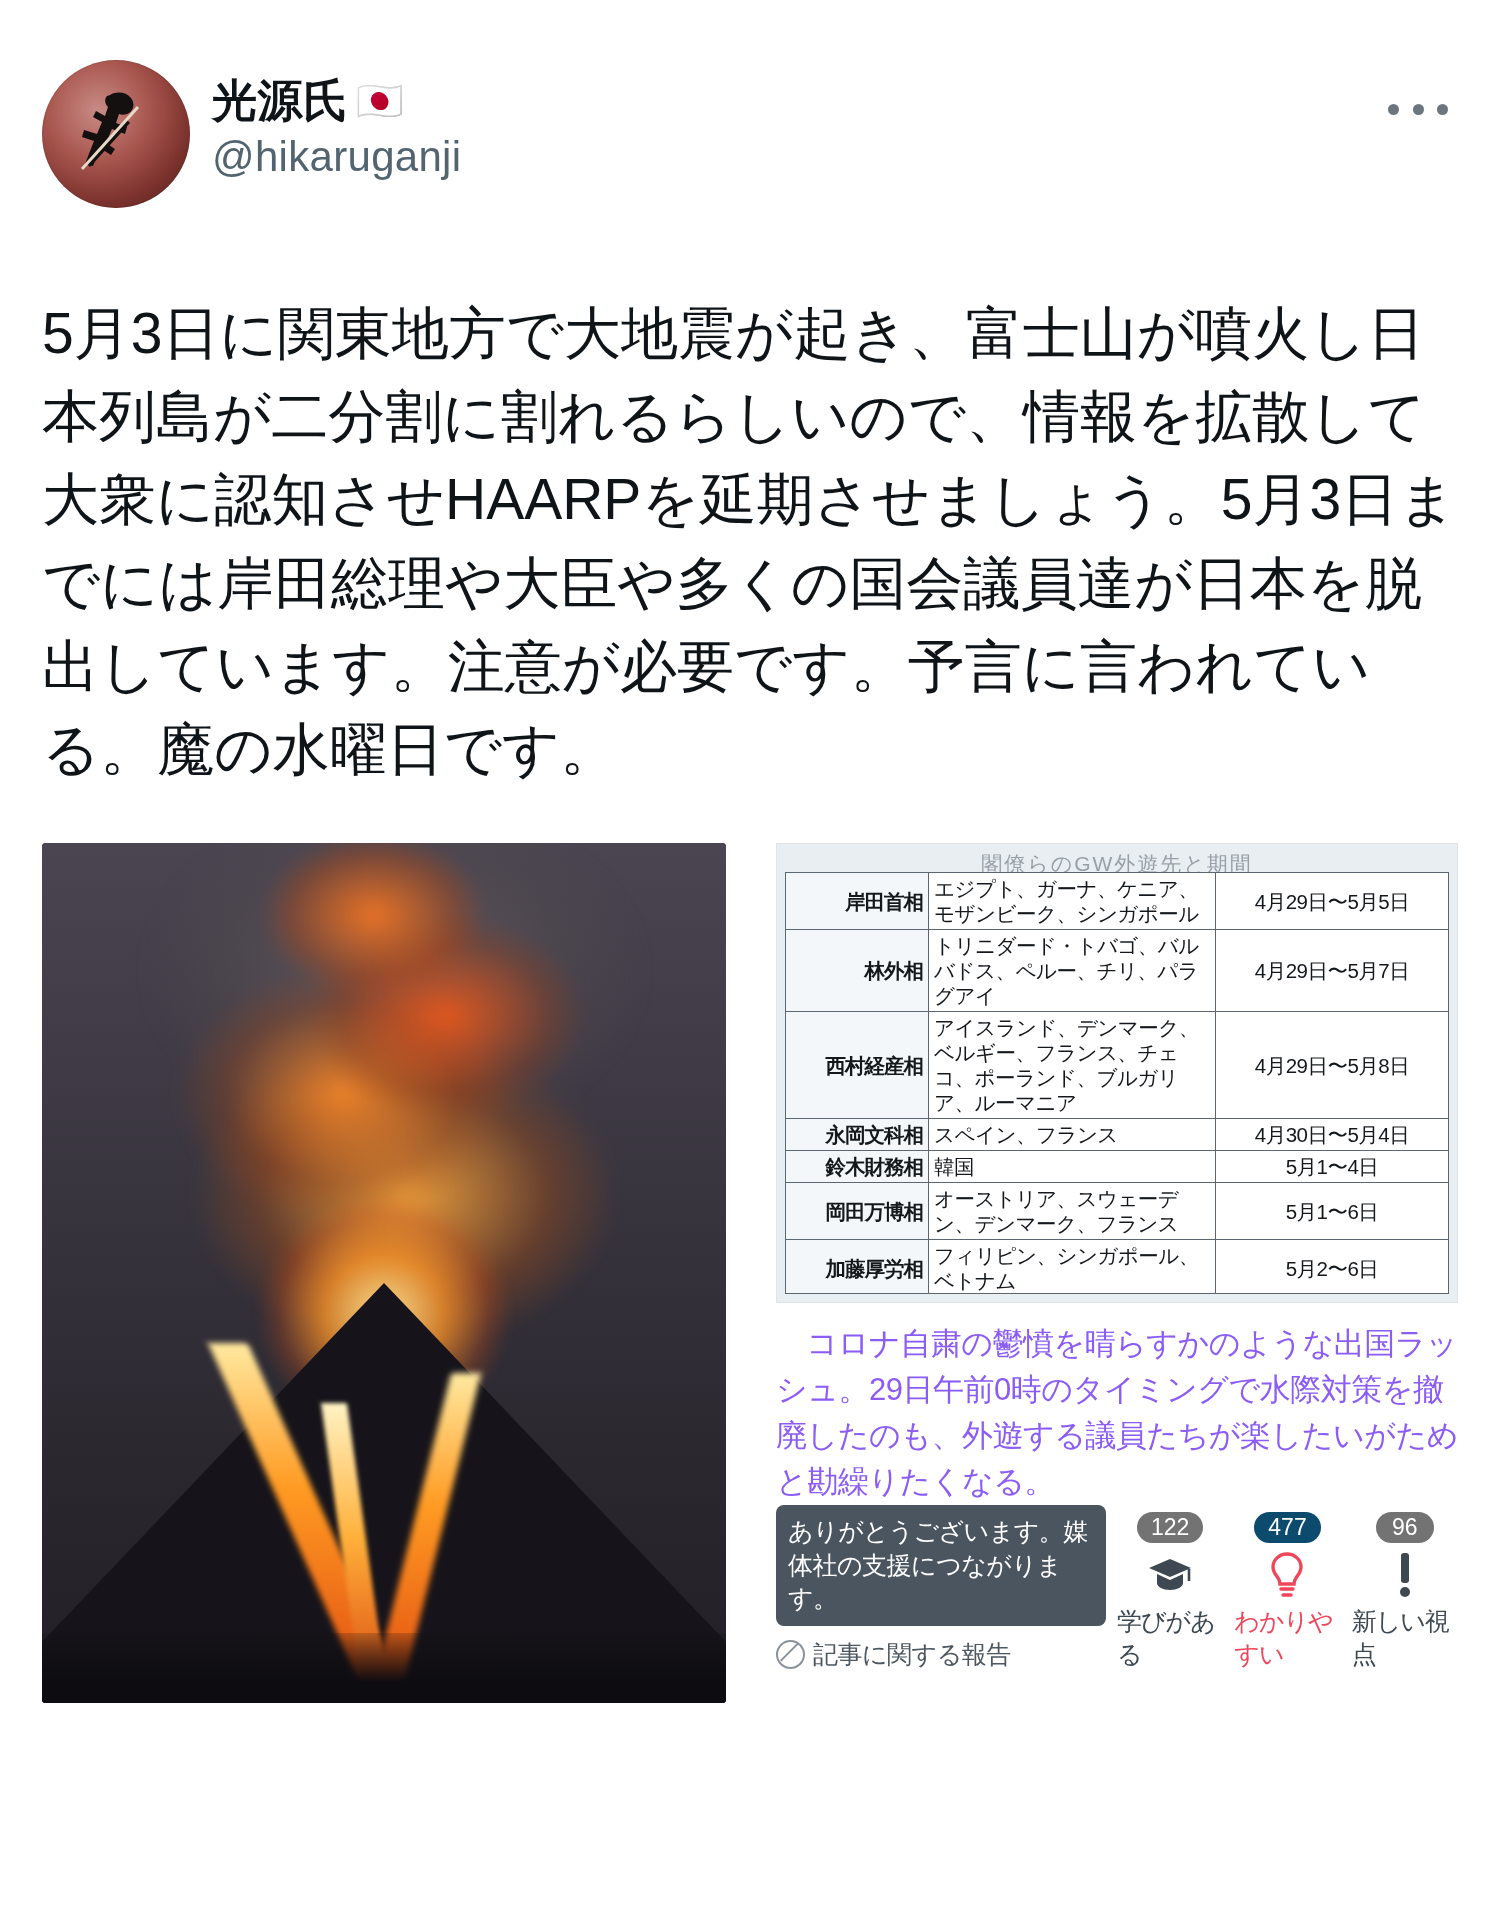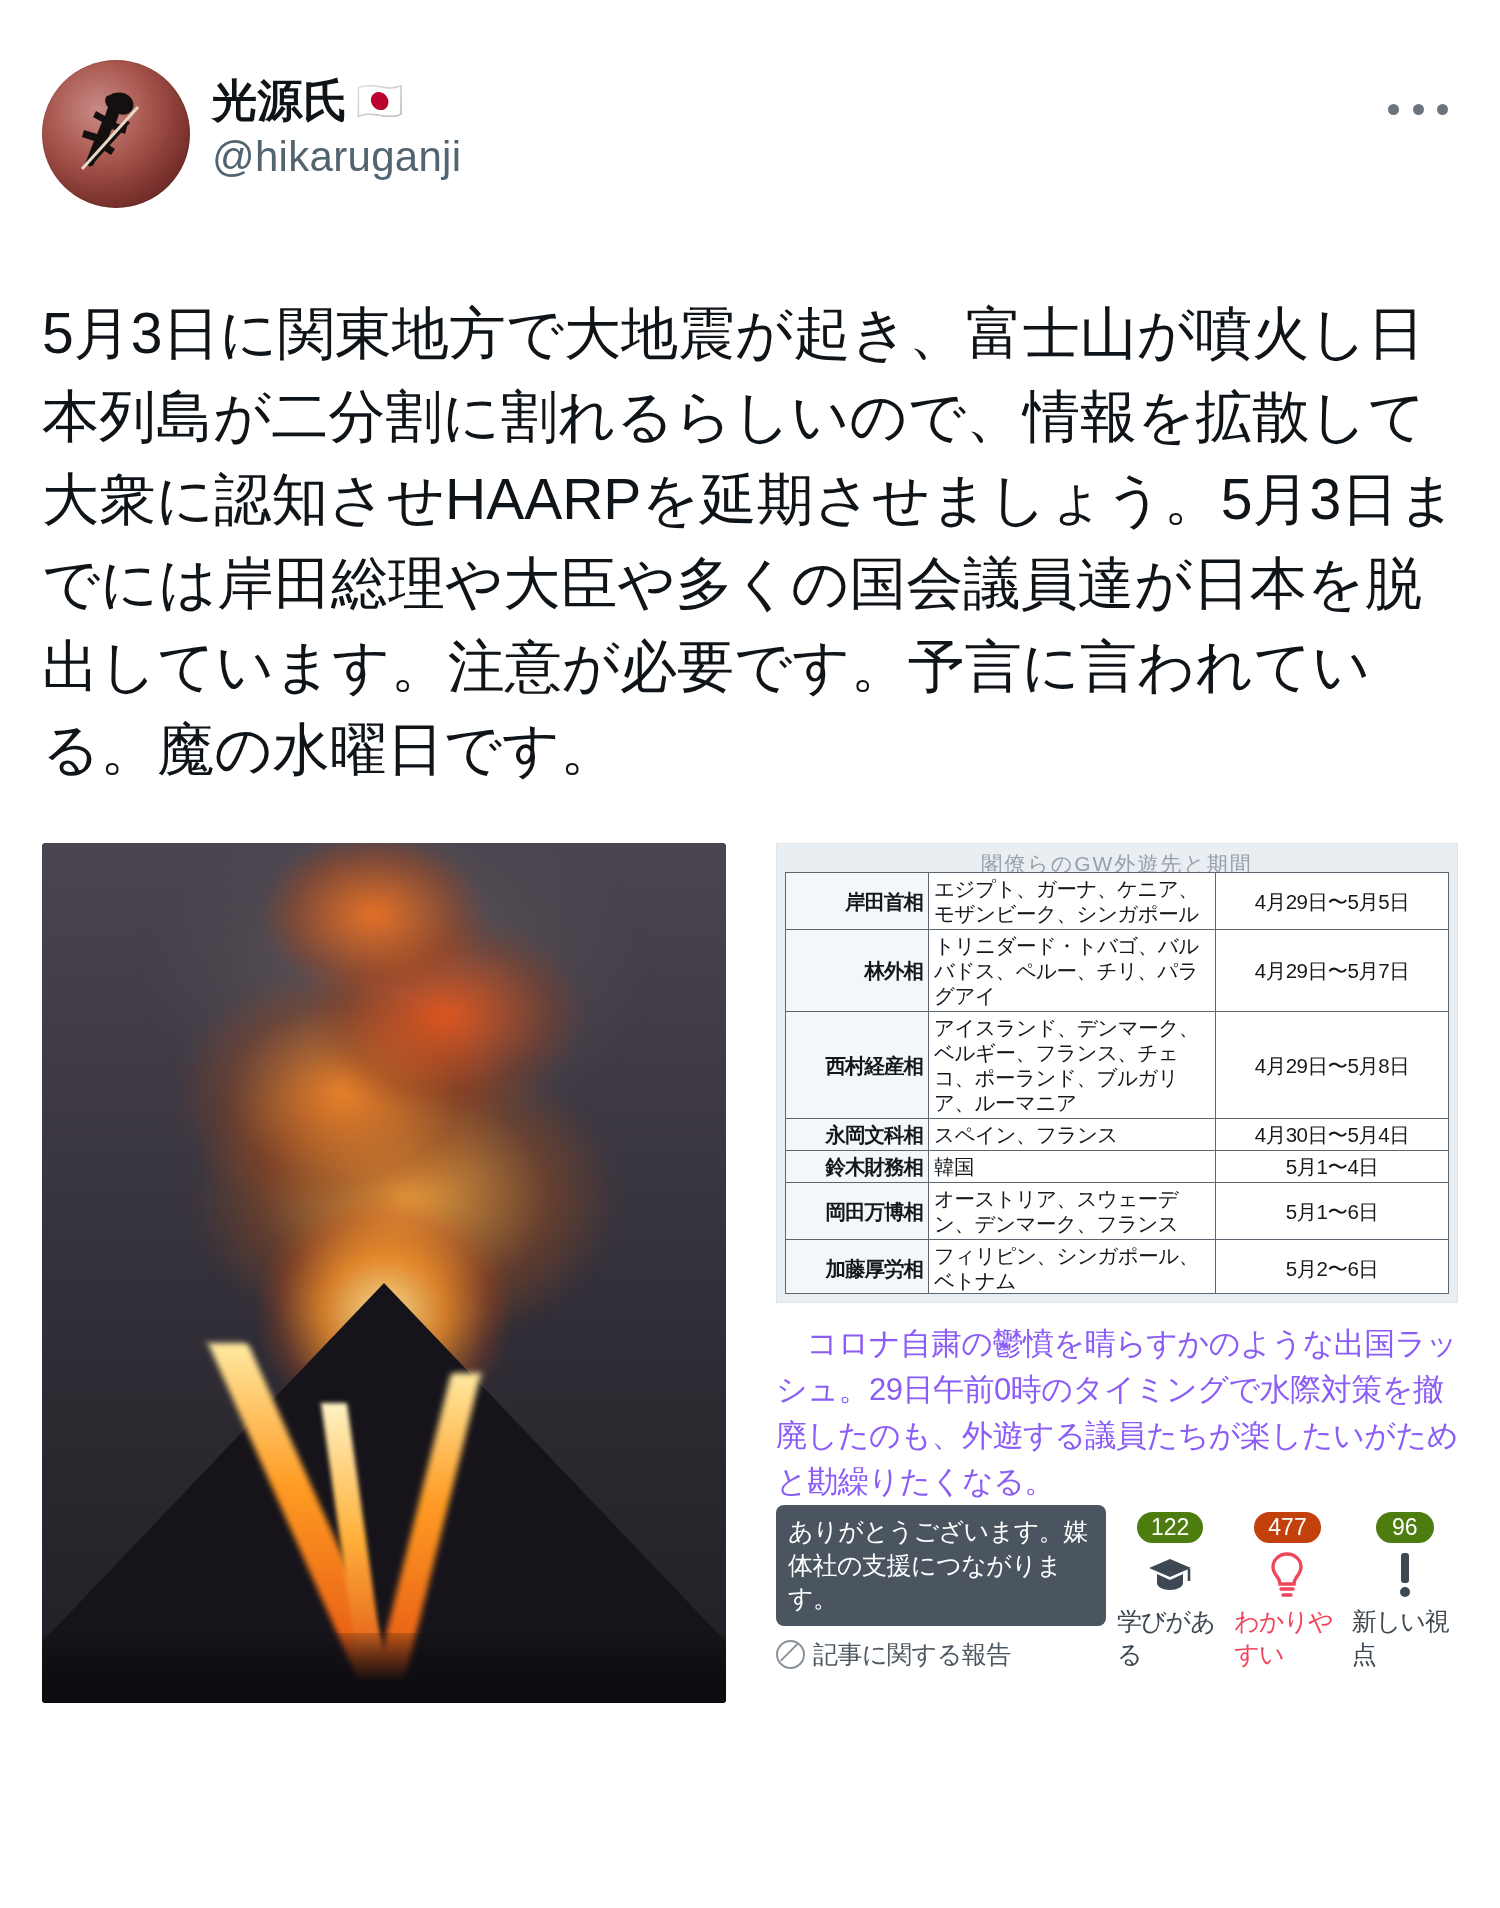--- a/index.html
+++ b/index.html
@@ -316,28 +316,28 @@
     display: flex;
     flex-direction: column;
     align-items: center;
     gap: 4px;
     position: relative;
     cursor: pointer;
   }
   .count {
     font-size: 23px;
     color: #ffffff;
-    background: #4d7c0f;
+    background: #737373;
     border-radius: 18px;
     padding: 3px 14px;
     line-height: 1.1;
     min-width: 30px;
     text-align: center;
   }
-  .count.hot { background: #c2410c; }
+  .count.hot { background: #0c4a6e; }
   .react-icon {
     height: 52px;
     display: flex;
     align-items: center;
     justify-content: center;
     margin-top: 2px;
   }
   .react-label {
     font-size: 25px;
     color: #3d4852;

